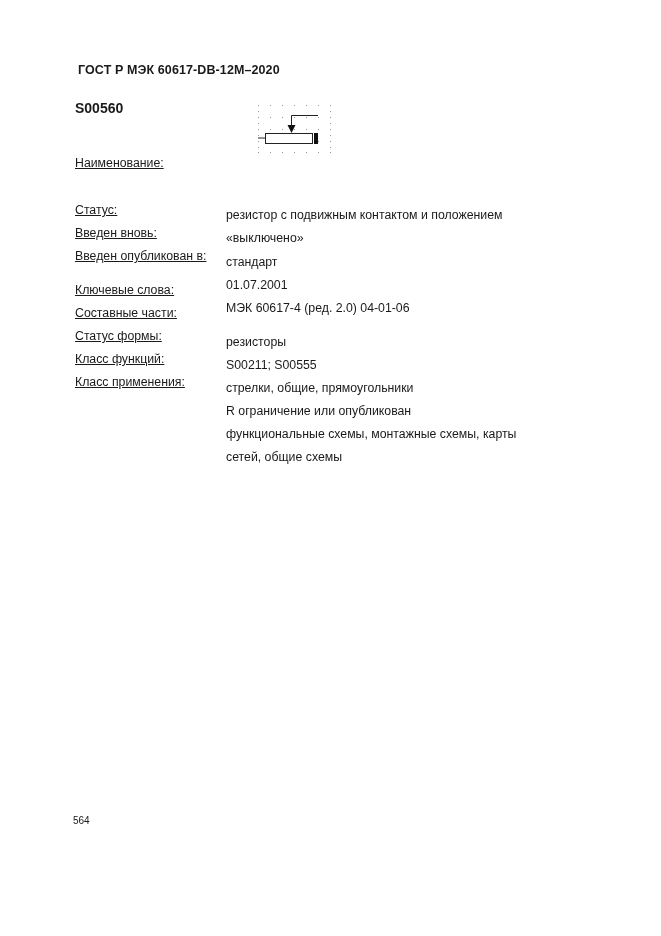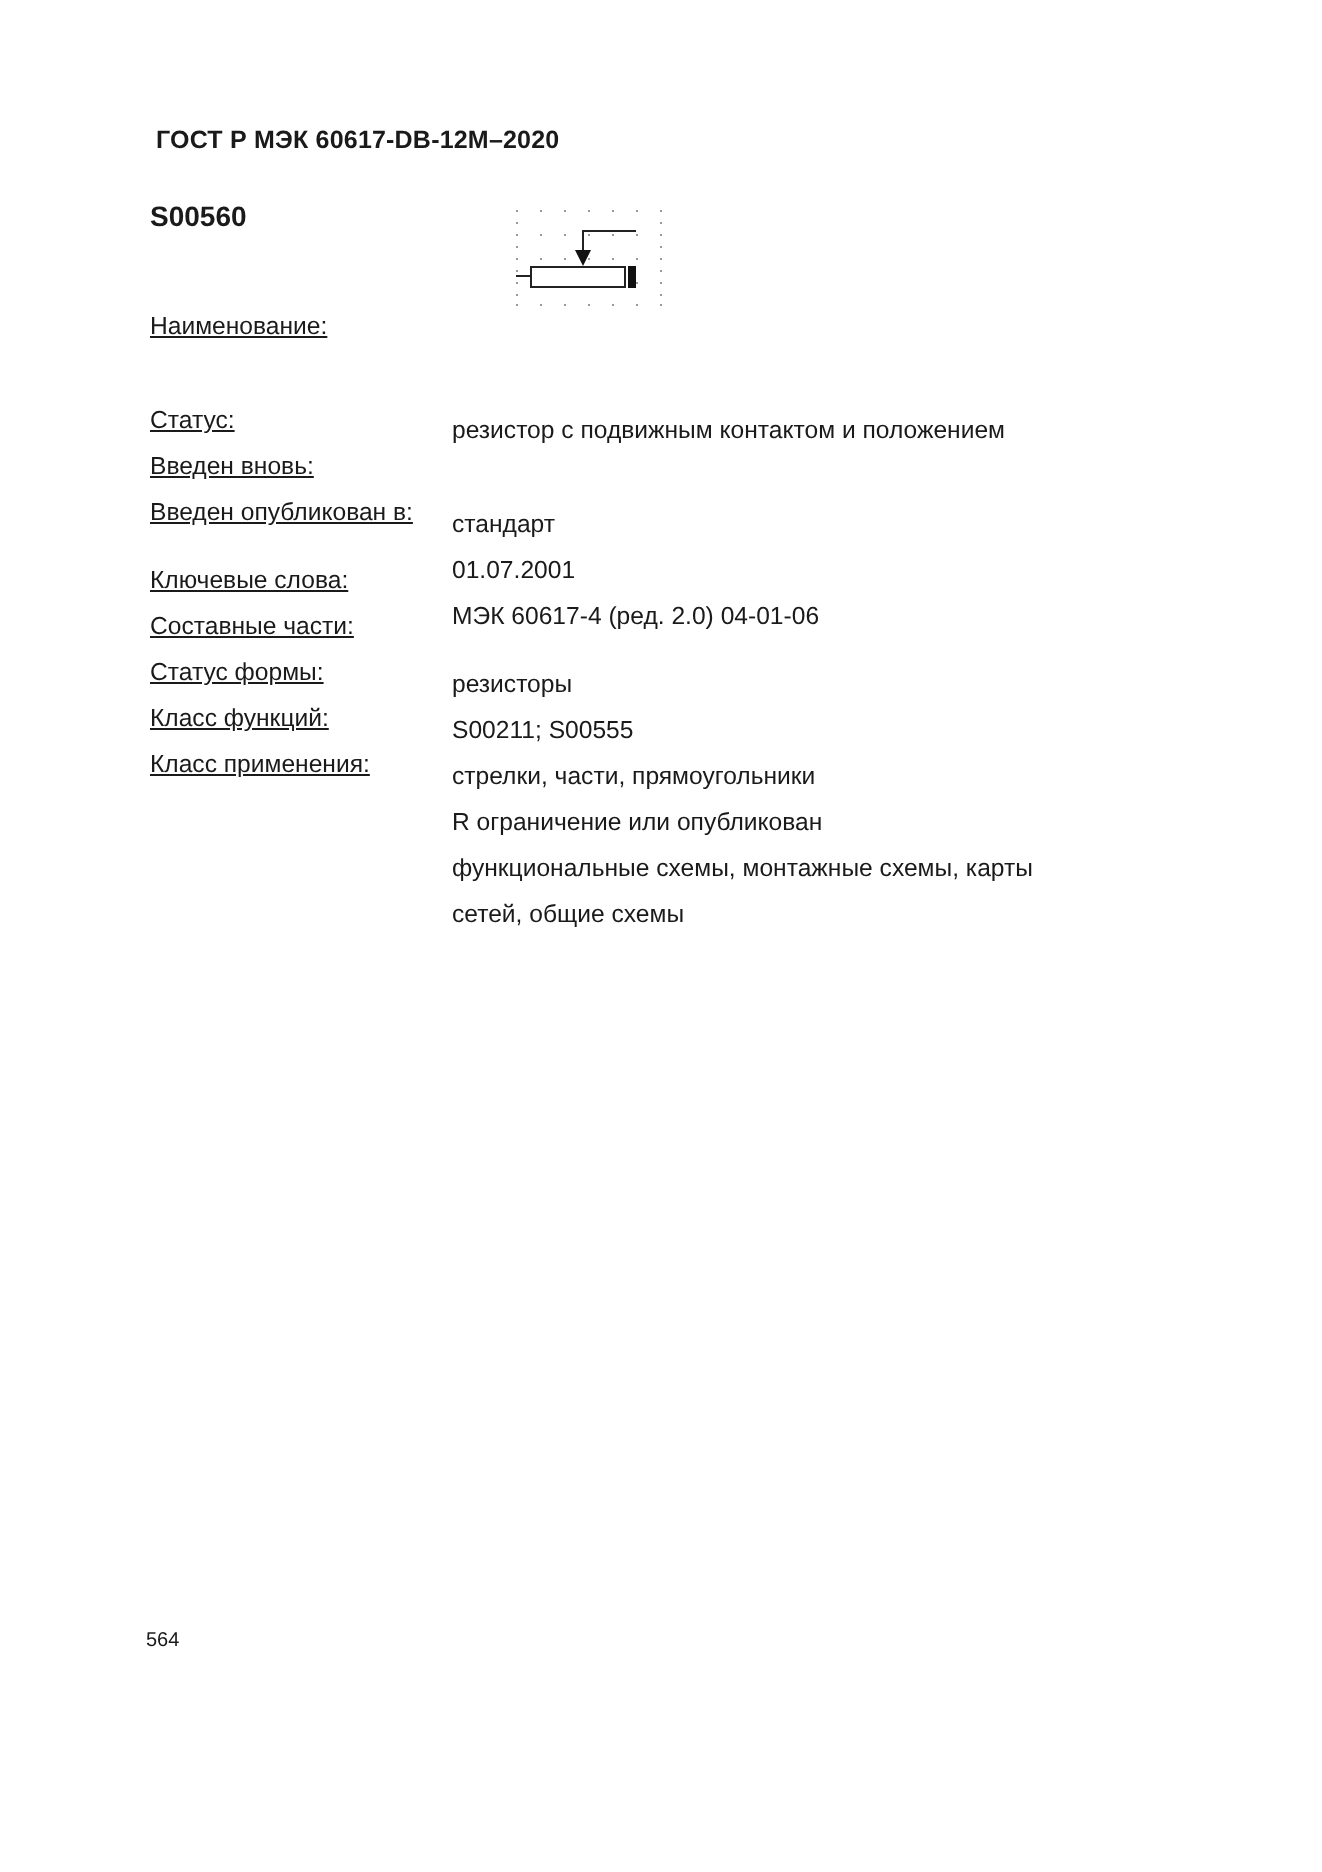--- a/index.html
+++ b/index.html
@@ -105,20 +105,21 @@
 
     <rect x="314" y="133" width="4" height="11" fill="#111"></rect>
   </svg>
 </div>
 
 <div>
   <div class="row" style="top:152px;">
     <span class="label">Наименование:</span>
     <span class="value">
       <span class="line">резистор с подвижным контактом и положением</span>
+      <span class="line">«выключено»</span>
     </span>
   </div>
   <div class="row" style="top:199px;">
     <span class="label">Статус:</span>
     <span class="value">
       <span class="line">стандарт</span>
     </span>
   </div>
   <div class="row" style="top:222px;">
     <span class="label">Введен вновь:</span>
@@ -143,21 +144,21 @@
   </div>
   <div class="row" style="top:302px;">
     <span class="label">Составные части:</span>
     <span class="value">
       <span class="line">S00211; S00555</span>
     </span>
   </div>
   <div class="row" style="top:325px;">
     <span class="label">Статус формы:</span>
     <span class="value">
-      <span class="line">стрелки, части, прямоугольники</span>
+      <span class="line">стрелки, общие, прямоугольники</span>
     </span>
   </div>
   <div class="row" style="top:348px;">
     <span class="label">Класс функций:</span>
     <span class="value">
       <span class="line">R ограничение или опубликован</span>
     </span>
   </div>
   <div class="row" style="top:371px;">
     <span class="label">Класс применения:</span>

